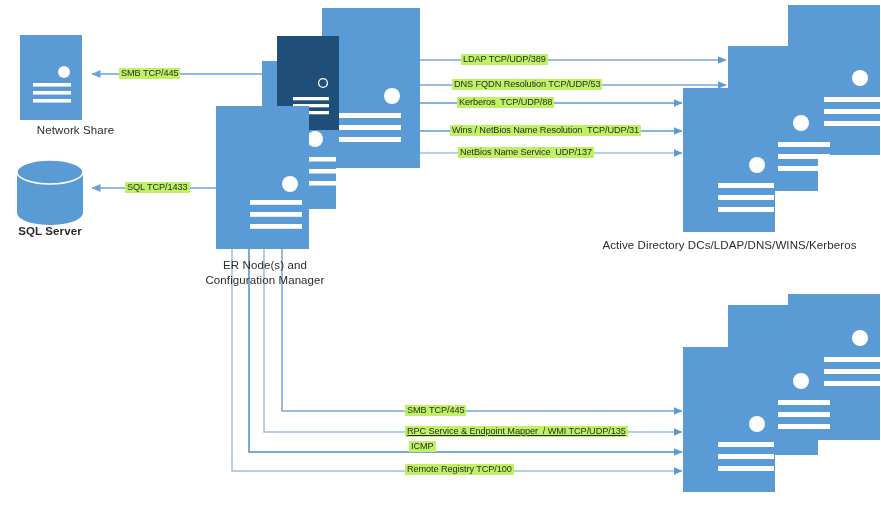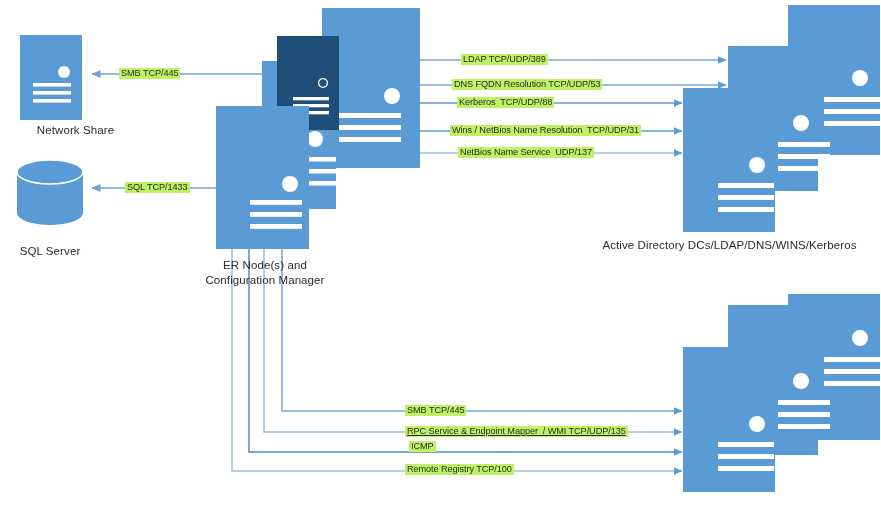--- a/index.html
+++ b/index.html
@@ -193,18 +193,18 @@
   <div class="edge-label" style="left:452px; top:79px;">DNS FQDN Resolution TCP/UDP/53</div>
   <div class="edge-label" style="left:457px; top:97px;">Kerberos  TCP/UDP/88</div>
   <div class="edge-label" style="left:450px; top:125px;">Wins / NetBios Name Resolution  TCP/UDP/31</div>
   <div class="edge-label" style="left:458px; top:147px;">NetBios Name Service  UDP/137</div>
   <div class="edge-label" style="left:405px; top:405px;">SMB TCP/445</div>
   <div class="edge-label" style="left:405px; top:426px;text-decoration:underline;">RPC Service &amp; Endpoint Mapper  / WMI TCP/UDP/135</div>
   <div class="edge-label" style="left:409px; top:441px;">ICMP</div>
   <div class="edge-label" style="left:405px; top:464px;">Remote Registry TCP/100</div>
 
   <div class="node-label" style="left:0px;   top:123px; width:103px;margin-left:24px;">Network Share</div>
-  <div class="node-label" style="left:0px;   top:244px; width:100px;">SQL Server</div>
+  <div class="node-label" style="left:0px;   top:224px; width:100px;font-weight:bold;">SQL Server</div>
   <div class="node-label" style="left:177px; top:258px; width:176px;">ER Node(s) and
 Configuration Manager</div>
   <div class="node-label" style="left:578px; top:238px; width:303px;">Active Directory DCs/LDAP/DNS/WINS/Kerberos</div>
 
 </div>
 
 </body></html>

